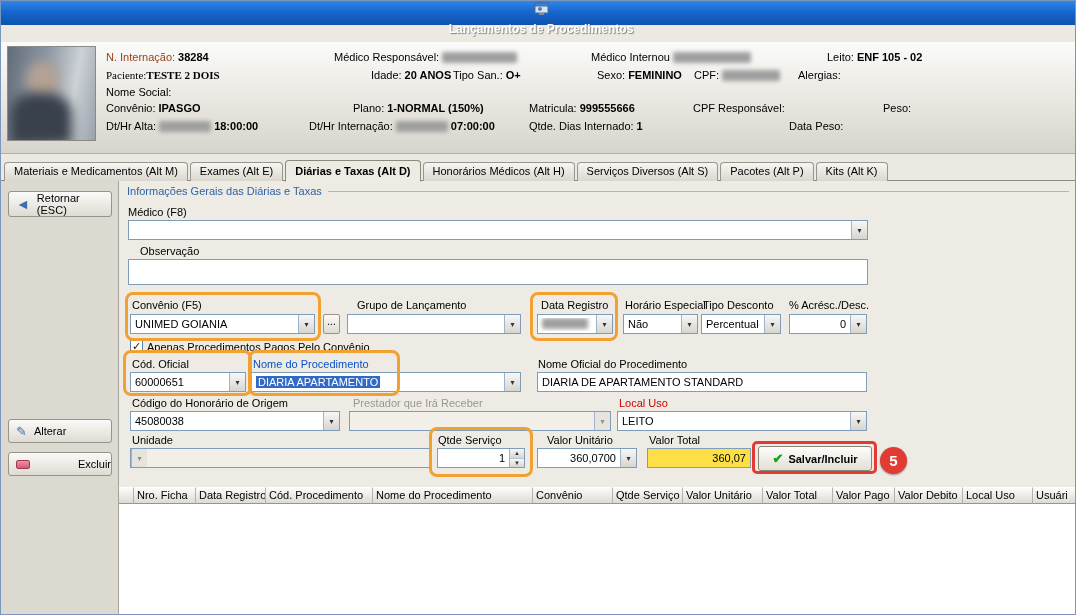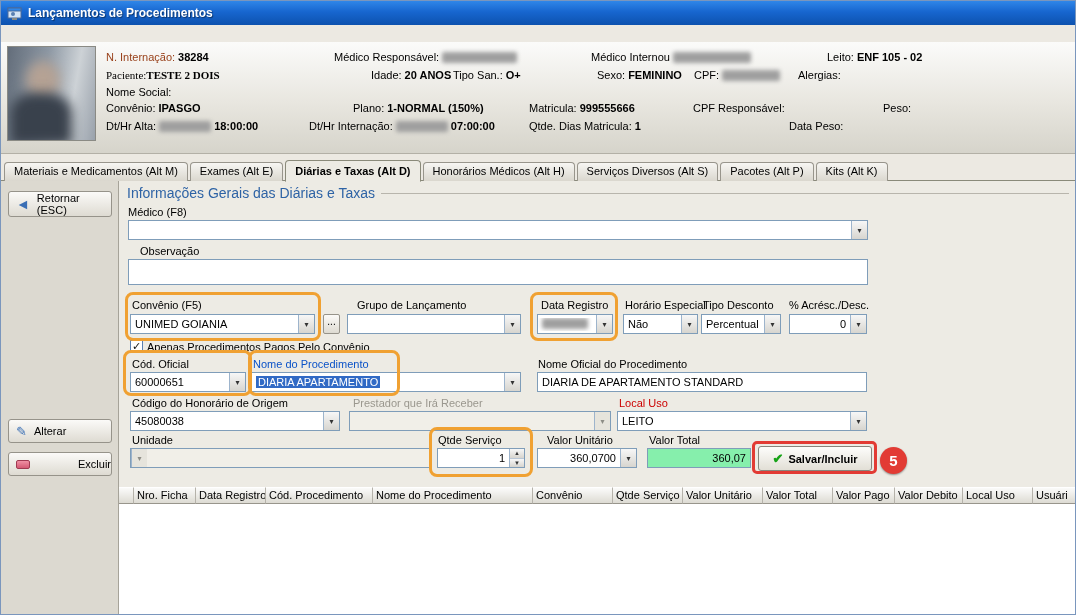--- a/index.html
+++ b/index.html
@@ -6,21 +6,21 @@
   * { box-sizing:border-box; }
   .window {
     position:relative; width:1076px; height:615px; overflow:hidden;
     font-family:"Liberation Sans", sans-serif; font-size:11px; color:#000;
     background:#ece9e2; border:1px solid #7a96bd;
   }
   
   .titlebar {
     position:absolute; left:0; top:0; width:100%; height:24px;
     background:linear-gradient(180deg,#2f86e8 0%, #1766cf 45%, #0d52ae 100%);
-    display:flex; align-items:center; gap:6px; padding-left:6px;
+    display:flex; align-items:center; gap:6px; padding-left:6px;flex-direction:column;
   }
   .titlebar .title-text { color:#fff; font-weight:bold; font-size:12px; text-shadow:1px 1px 1px rgba(0,0,0,.45); }
   .app-icon { width:15px; height:15px; display:inline-block; }
   
   .linkbar { position:absolute; left:0; top:24px; width:100%; height:17px; background:#ffffff; }
   .patient-link {
     position:absolute; right:20px; top:2px; color:#1414cc; text-decoration:underline; cursor:pointer; font-size:11px;
   }
   
   .patient-panel {
@@ -65,41 +65,41 @@
     background:linear-gradient(180deg,#fbfaf8 0%, #dedbd2 100%);
     border:1px solid #96938a; border-radius:3px; cursor:pointer;
     display:flex; align-items:center; gap:7px; padding-left:7px; font-size:11px;
   }
   .arrow-icon { color:#3b6fb5; font-size:14px; line-height:14px; }
   .pencil-icon { color:#3b6fb5; font-size:13px; line-height:13px; }
   .eraser-icon { width:14px; height:9px; background:linear-gradient(180deg,#f090a4,#d45a74); border:1px solid #a03a52; border-radius:2px; }
   
   .form-panel { position:absolute; left:118px; top:180px; width:958px; height:306px; background:#edebe4; }
   .section-title { position:absolute; left:8px; top:4px; width:942px; display:flex; align-items:center; gap:6px; }
-  .section-title .st-text { color:#2e63a5; font-size:14px; white-space:nowrap; }
+  .section-title .st-text { color:#2e63a5; font-size:11px; white-space:nowrap; }
   .section-title .st-line { flex:1; height:1px; background:#b8b5ac; }
   .flabel { position:absolute; white-space:nowrap; font-size:11px; }
   .flabel.blue { color:#0a52c8; }
   .flabel.red { color:#cc0000; }
   .flabel.gray { color:#9a978e; }
   .combo, .tfield {
     position:absolute; height:20px; background:#fff; border:1px solid #7f9db9;
     display:flex; align-items:center; overflow:hidden;
   }
   .combo-text { flex:1; padding:0 4px; white-space:nowrap; overflow:hidden; font-size:11px; }
   .combo-text.right { text-align:right; }
   .combo-btn {
     width:16px; align-self:stretch; flex:0 0 16px;
     background:linear-gradient(180deg,#f7f7f7,#d7d5cf); border-left:1px solid #9db4cc;
     display:flex; align-items:center; justify-content:center; font-size:8px; color:#333; cursor:pointer;
   }
   .combo.disabled { background:#f1efe8; }
   .combo.disabled .combo-btn { background:#e6e4dc; color:#8d8d86; cursor:default; }
   .tfield .t-text { flex:1; padding:0 4px; white-space:nowrap; overflow:hidden; }
-  .tfield.readonly { background:#86efac;justify-content:flex-end; }
+  .tfield.readonly { background:#fde047;justify-content:flex-end; }
   .tfield.readonly .t-text { text-align:right; }
   .sel-text { background:#316ac5; color:#fff; padding:0 2px; }
   .spin { position:absolute; height:20px; background:#fff; border:1px solid #7f9db9; display:flex; align-items:center; }
   .spin .spin-text { flex:1; text-align:right; padding:0 4px; }
   .spin .spin-btns { width:15px; align-self:stretch; flex:0 0 15px; display:flex; flex-direction:column; border-left:1px solid #9db4cc; }
   .spin .spin-btns span { flex:1; font-size:6px; line-height:8px; text-align:center; color:#333;
     background:linear-gradient(180deg,#f7f7f7,#d7d5cf); cursor:pointer; }
   .spin .spin-btns span:first-child { border-bottom:1px solid #b9c6d6; }
   .dots-btn {
     position:absolute; width:17px; height:20px; background:linear-gradient(180deg,#fbfaf8,#dedbd2);
@@ -222,21 +222,21 @@
       <span class="pl">Dt/Hr Alta:</span>
       <span class="redact" style="width:52px;"></span>
       <span class="pv">18:00:00</span>
     </div>
     <div class="pf" style="left:308px; top:78px;">
       <span class="pl">Dt/Hr Internação:</span>
       <span class="redact" style="width:52px;"></span>
       <span class="pv">07:00:00</span>
     </div>
     <div class="pf" style="left:528px; top:78px;">
-      <span class="pl">Qtde. Dias Matricula:</span>
+      <span class="pl">Qtde. Dias Internado:</span>
       <span class="pv">1</span>
     </div>
     <div class="pf" style="left:788px; top:78px;">
       <span class="pl">Data Peso:</span>
     </div>
   </div>
 
   <div class="page-top-line"></div>
   <div class="tabstrip">
     <div class="tab">Materiais e Medicamentos (Alt M)</div>

